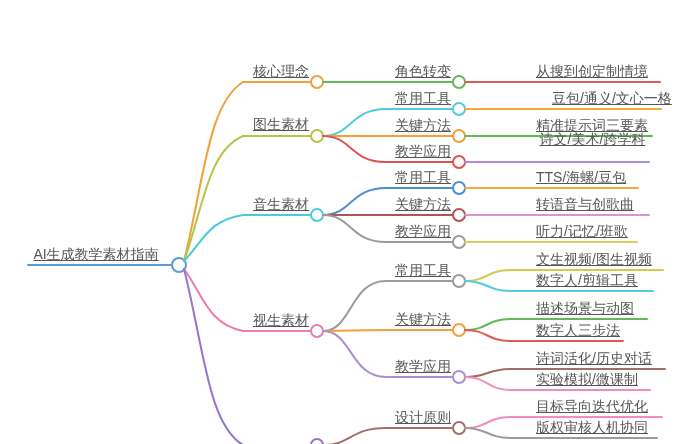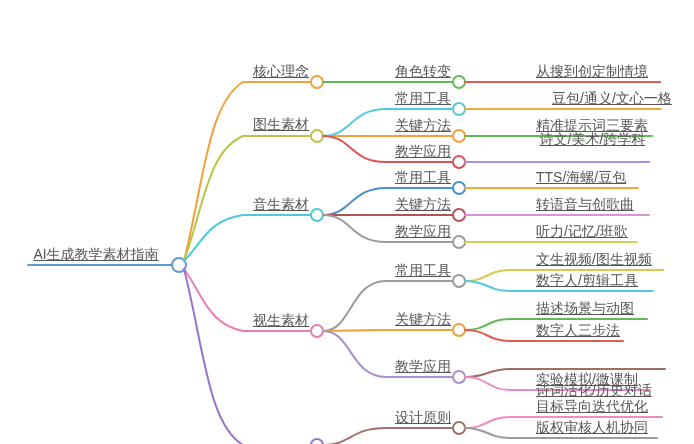--- a/index.html
+++ b/index.html
@@ -90,20 +90,20 @@
       <div class="node-label align-right" style="left: 386px; top: 221px; width: 65px;">教学应用</div>
       <div class="node-label" style="left: 536px; top: 221px; width: 101px;">听力/记忆/班歌</div>
       <div class="node-label align-right" style="left: 243px; top: 310px; width: 66px;">视生素材</div>
       <div class="node-label align-right" style="left: 386px; top: 260px; width: 65px;">常用工具</div>
       <div class="node-label" style="left: 536px; top: 249px; width: 127px;">文生视频/图生视频</div>
       <div class="node-label" style="left: 536px; top: 270px; width: 117px;">数字人/剪辑工具</div>
       <div class="node-label align-right" style="left: 386px; top: 309px; width: 65px;">关键方法</div>
       <div class="node-label" style="left: 536px; top: 298px; width: 111px;">描述场景与动图</div>
       <div class="node-label" style="left: 536px; top: 320px; width: 87px;">数字人三步法</div>
       <div class="node-label align-right" style="left: 386px; top: 356px; width: 65px;">教学应用</div>
-      <div class="node-label" style="left: 536px; top: 348px; width: 129px; margin-top: 32px;">诗词活化/历史对话</div>
+      <div class="node-label" style="left: 536px; top: 348px; width: 129px;">诗词活化/历史对话</div>
       <div class="node-label" style="left: 536px; top: 369px; width: 114px;">实验模拟/微课制</div>
       <div class="node-label align-right" style="left: 243px; top: 424px; width: 66px; margin-top: 32px;">原则角色</div>
       <div class="node-label align-right" style="left: 386px; top: 407px; width: 65px;">设计原则</div>
       <div class="node-label" style="left: 536px; top: 396px; width: 126px;">目标导向迭代优化</div>
       <div class="node-label" style="left: 536px; top: 417px; width: 121px;">版权审核人机协同</div>
     </div>
 </div>
 
 </body></html>

